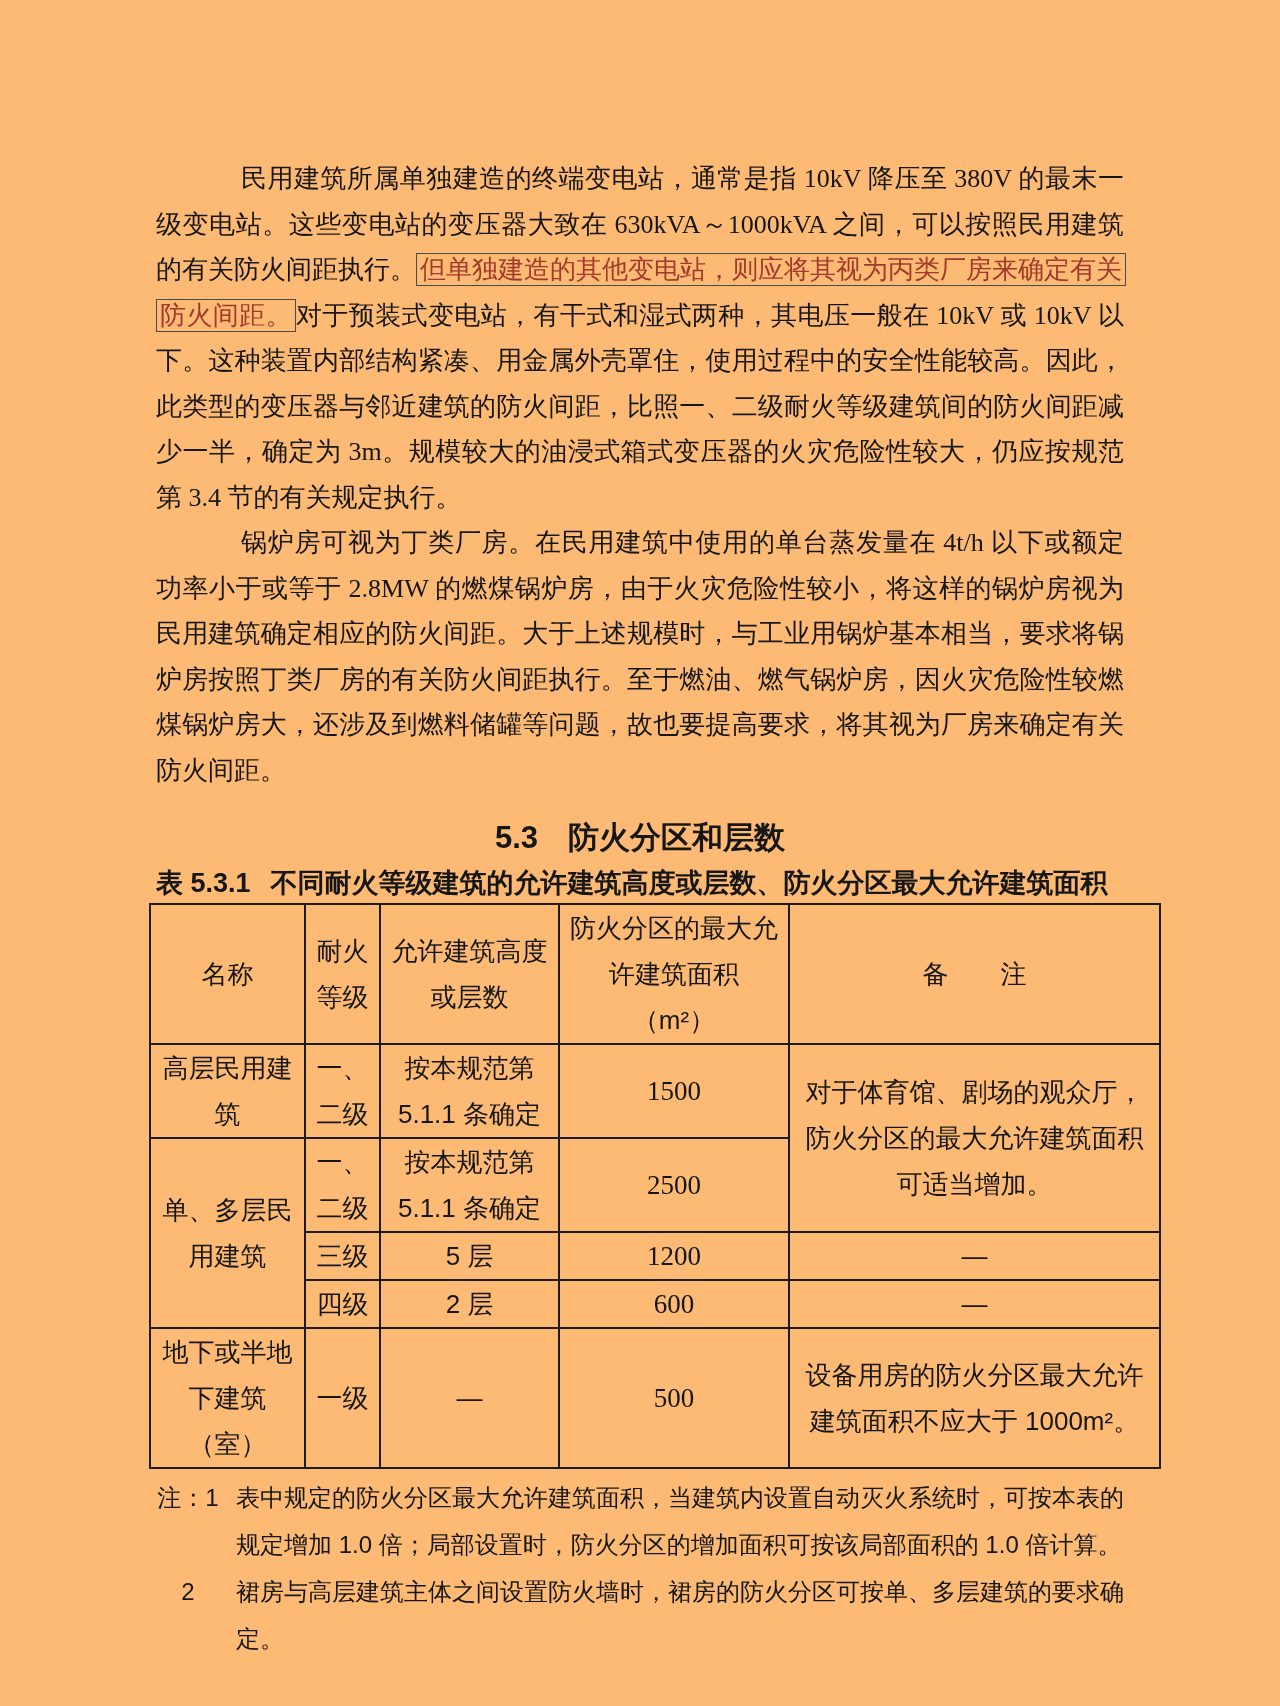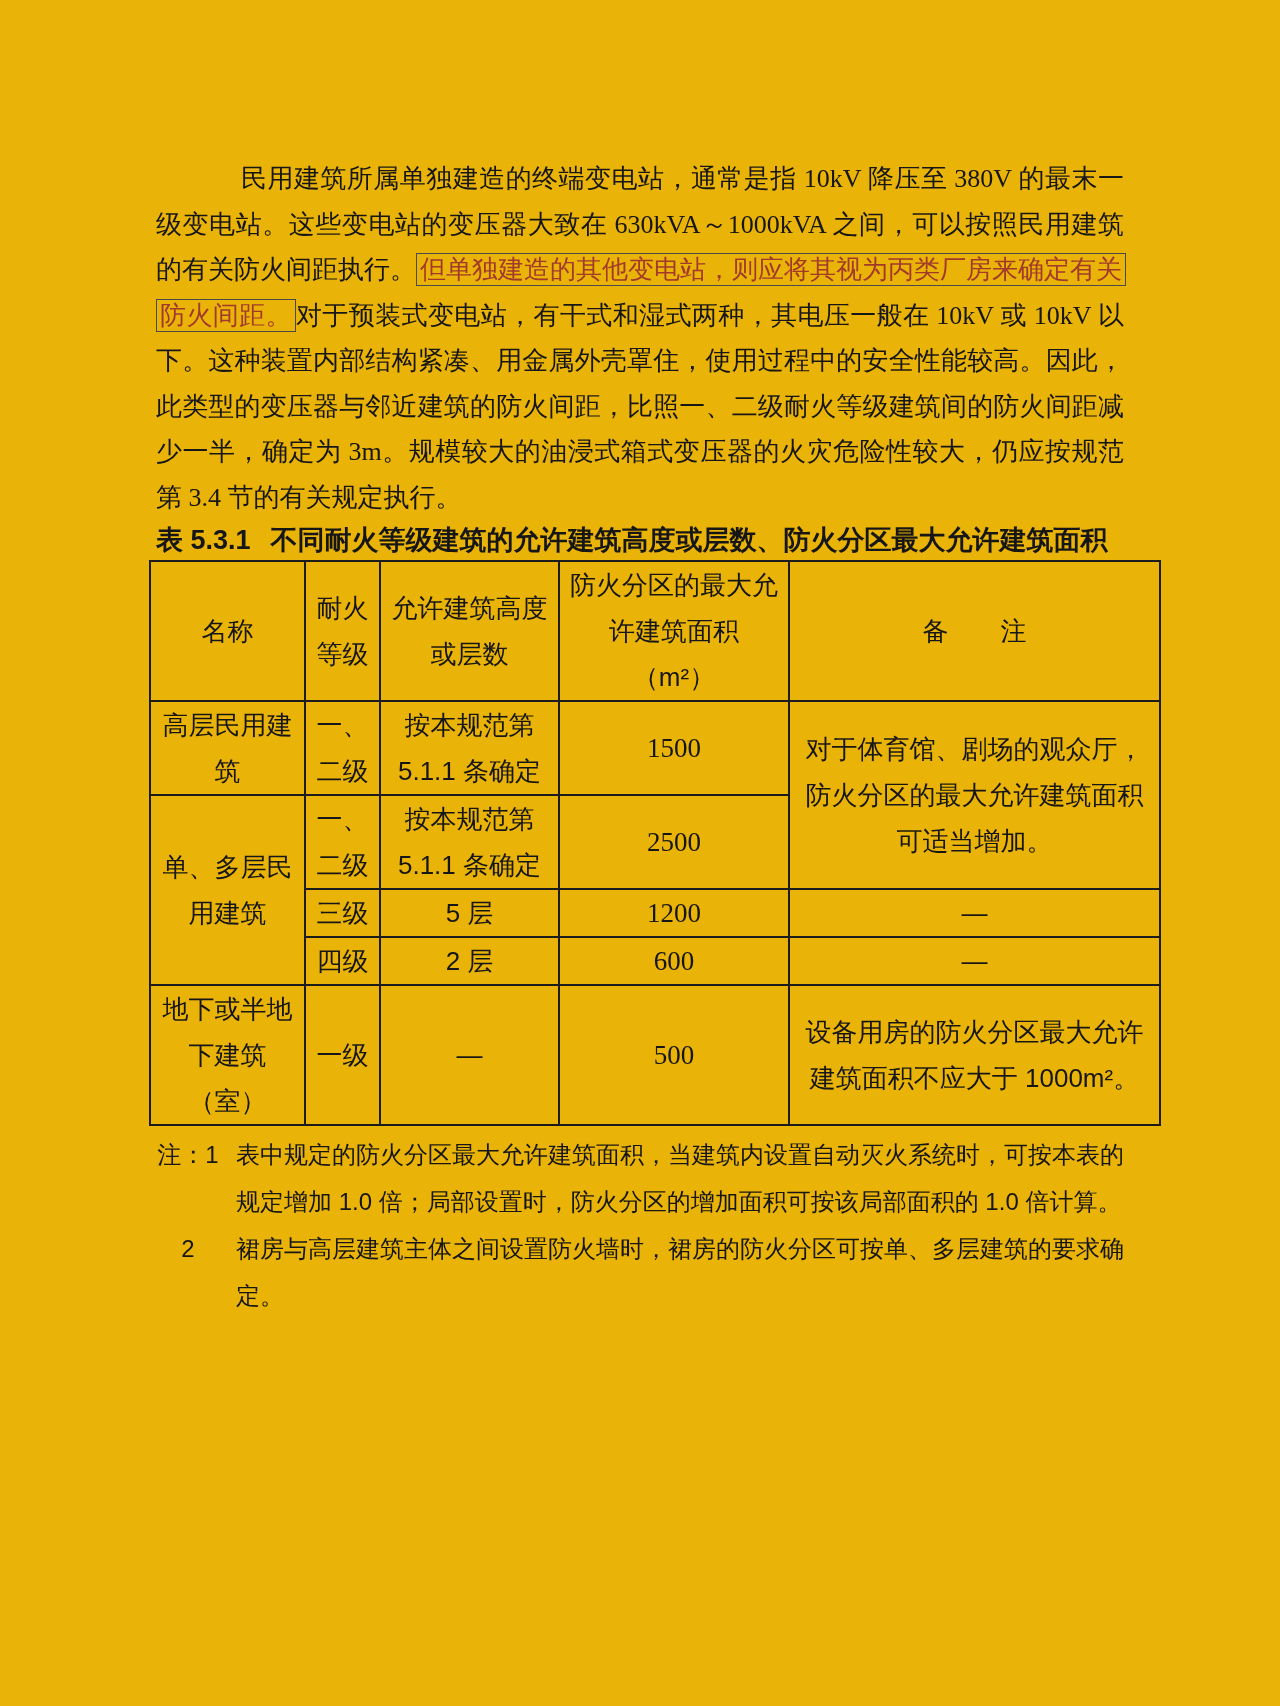--- a/index.html
+++ b/index.html
@@ -1,20 +1,20 @@
 <!DOCTYPE html>
 <html><head>
 <meta charset="utf-8">
 <style>
   html,body{margin:0;padding:0;background:#e8e8e8;}
   .page{
     position:relative;
     width:1280px;height:1706px;
     margin:0 auto;
-    background:#eab308;
+    background:#fdba74;
     color:#161616;
     font-family:"Liberation Serif","DejaVu Serif",serif;
     overflow:hidden;
     box-sizing:border-box;
     padding:156px 156px 0 156px;
   }
   .content{width:968px;}
   .para{
     font-size:26px;
     line-height:45.5px;
@@ -107,21 +107,23 @@
   }
 </style>
 </head>
 <body>
 
 <div class="page">
   <div class="content">
 
     <p class="para"><span>民用建筑所属单独建造的终端变电站，通常是指 10kV 降压至 380V 的最末一级变电站。这些变电站的变压器大致在 630kVA～1000kVA 之间，可以按照民用建筑的有关防火间距执行。</span><span class="red-box">但单独建造的其他变电站，则应将其视为丙类厂房来确定有关防火间距。</span><span>对于预装式变电站，有干式和湿式两种，其电压一般在 10kV 或 10kV 以下。这种装置内部结构紧凑、用金属外壳罩住，使用过程中的安全性能较高。因此，此类型的变压器与邻近建筑的防火间距，比照一、二级耐火等级建筑间的防火间距减少一半，确定为 3m。规模较大的油浸式箱式变压器的火灾危险性较大，仍应按规范第 3.4 节的有关规定执行。</span></p>
 
+    <p class="para">锅炉房可视为丁类厂房。在民用建筑中使用的单台蒸发量在 4t/h 以下或额定功率小于或等于 2.8MW 的燃煤锅炉房，由于火灾危险性较小，将这样的锅炉房视为民用建筑确定相应的防火间距。大于上述规模时，与工业用锅炉基本相当，要求将锅炉房按照丁类厂房的有关防火间距执行。至于燃油、燃气锅炉房，因火灾危险性较燃煤锅炉房大，还涉及到燃料储罐等问题，故也要提高要求，将其视为厂房来确定有关防火间距。</p>
 
+    <h2 class="section-heading"><span class="sec-num">5.3</span><span>防火分区和层数</span></h2>
 
 
     <p class="tbl-caption"><span class="cap-num">表 5.3.1</span><span>不同耐火等级建筑的允许建筑高度或层数、防火分区最大允许建筑面积</span></p>
 
     <table class="fire">
       <colgroup>
         <col style="width:155px">
         <col style="width:75px">
         <col style="width:179px">
         <col style="width:230px">

